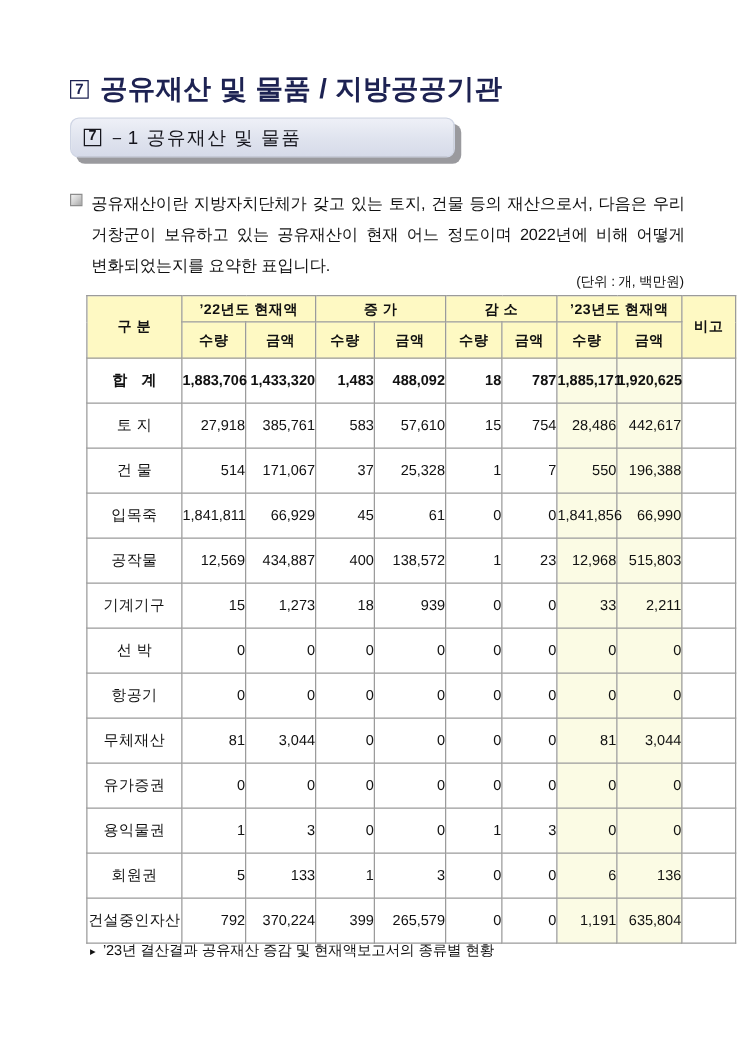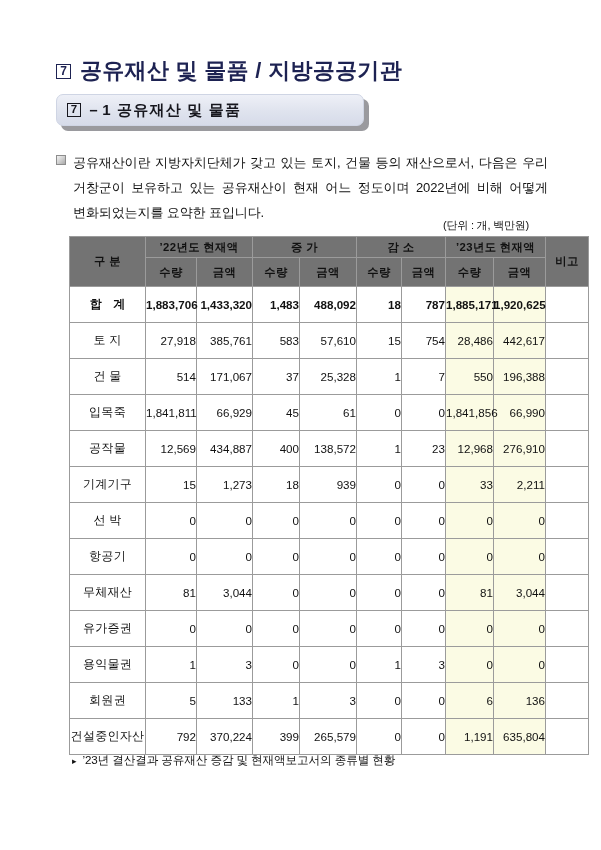--- a/index.html
+++ b/index.html
@@ -92,21 +92,21 @@
     height: 14px;
     border: 1.2px solid #16161d;
     font-size: 11.5px;
     font-weight: bold;
     color: #16161d;
     line-height: 1;
     box-sizing: border-box;
   }
   .subtitle-text {
     font-size: 15px;
-    font-weight: bold;
+    font-weight: normal;
     color: #16161d;
     letter-spacing: 1.2px;
     white-space: nowrap;
   }
 
   
   .para-block {
     position: absolute;
     left: 56px;
     top: 150px;
@@ -128,21 +128,21 @@
     line-height: 25px;
     color: #111;
     letter-spacing: -0.1px;
     text-align: justify;
     word-break: keep-all;
   }
 
   
   .unit-note {
     position: absolute;
-    right: 72px;
+    right: 54px;
     top: 218px;
     font-size: 11px;
     color: #111;
     letter-spacing: -0.2px;
   }
 
   
   .table-wrap {
     position: absolute;
     left: 69px;
@@ -156,21 +156,21 @@
     font-size: 11px;
   }
   table.asset-table th,
   table.asset-table td {
     border: 1px solid #9b9b9b;
     box-sizing: border-box;
     padding: 0;
     color: #111;
   }
   table.asset-table thead th {
-    background: #737373;
+    background: #fef9c3;
     font-weight: bold;
     font-size: 11.3px;
     text-align: center;
     letter-spacing: 0.4px;
   }
   th.h-gubun { height: 50px; margin-top: 24px; }
   th.h-grp   { height: 21px; }
   th.h-sub   { height: 29px; }
   th.h-bigo  { height: 50px; }
 
@@ -318,21 +318,21 @@
           </tr>
           <tr>
             <td class="cat">공작물</td>
             <td class="num">12,569</td>
             <td class="num">434,887</td>
             <td class="num">400</td>
             <td class="num">138,572</td>
             <td class="num">1</td>
             <td class="num">23</td>
             <td class="num hl">12,968</td>
-            <td class="num hl">276,910</td>
+            <td class="num hl">515,803</td>
             <td class="bigo"></td>
           </tr>
           <tr>
             <td class="cat">기계기구</td>
             <td class="num">15</td>
             <td class="num">1,273</td>
             <td class="num">18</td>
             <td class="num">939</td>
             <td class="num">0</td>
             <td class="num">0</td>

